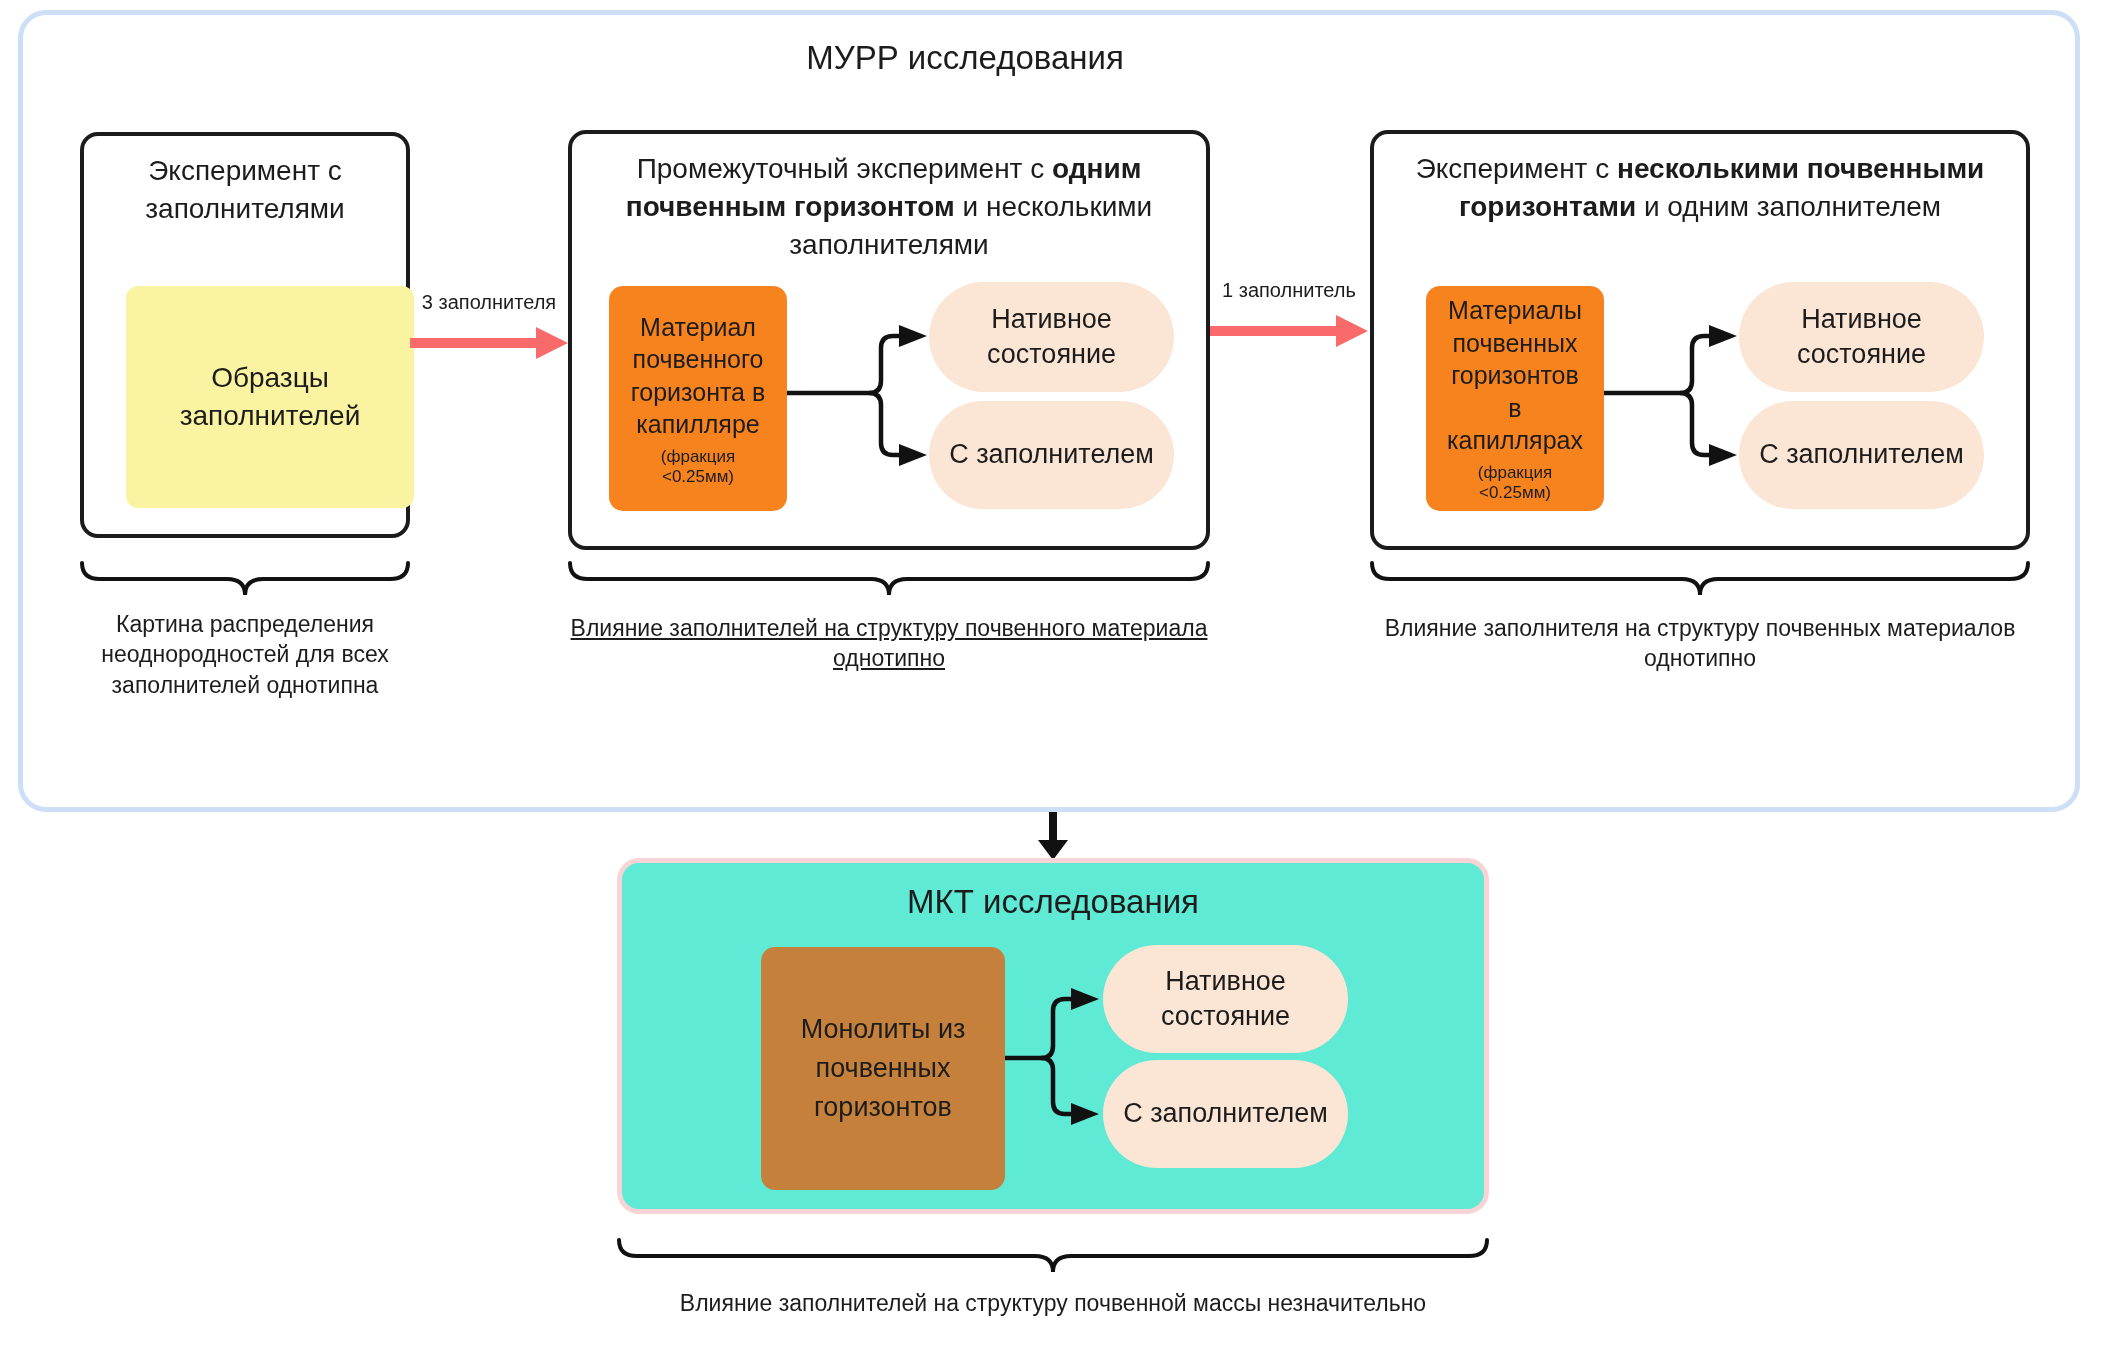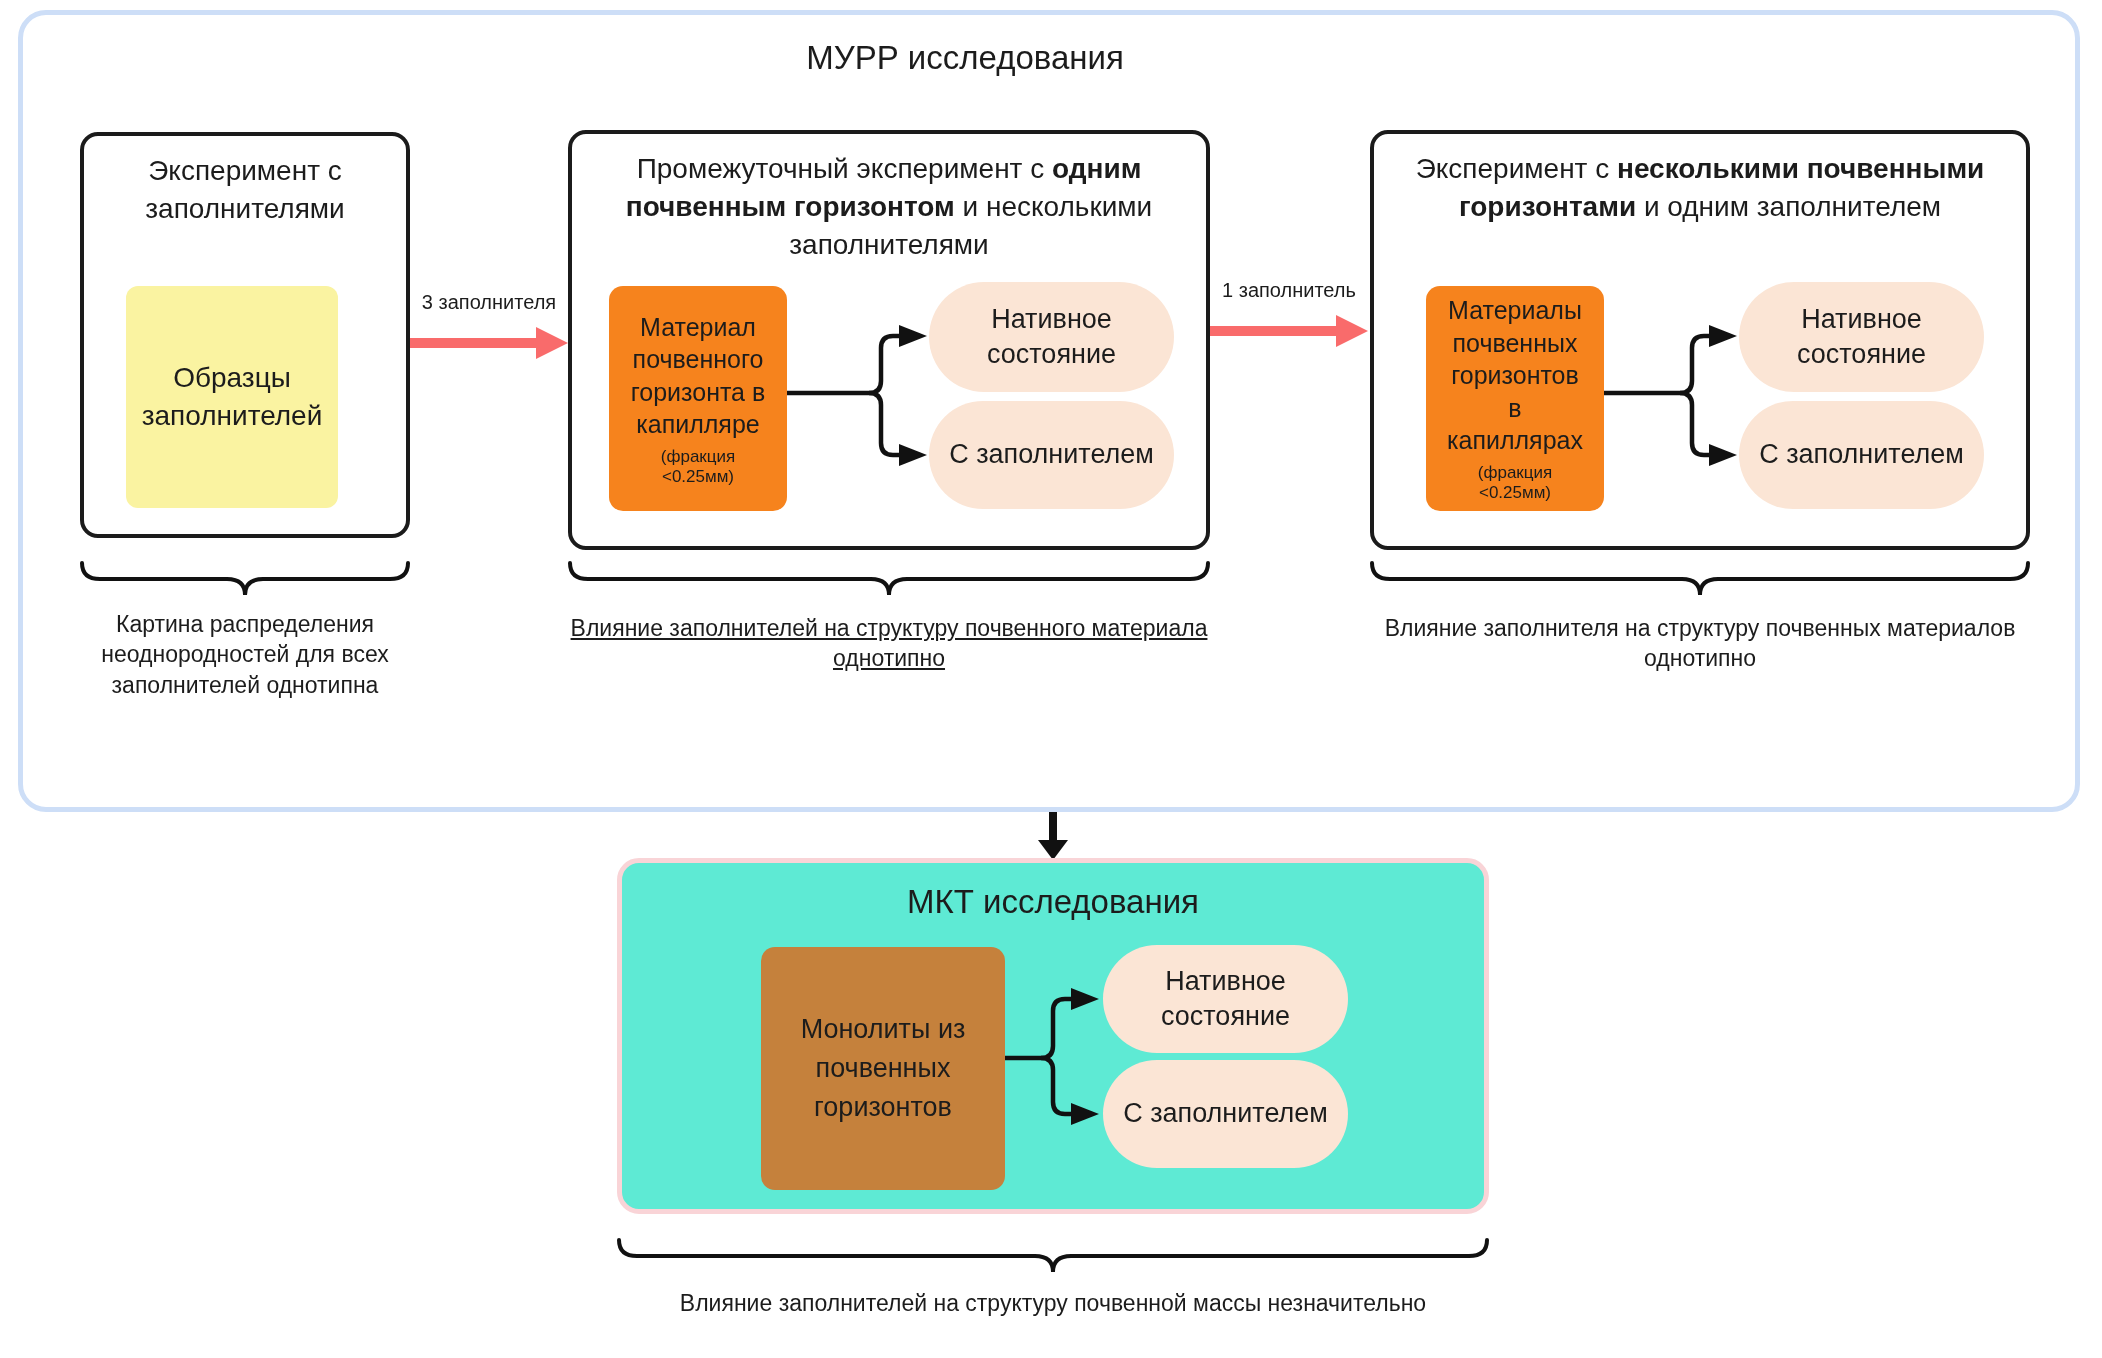--- a/index.html
+++ b/index.html
@@ -29,21 +29,21 @@
              font-size:33px;font-weight:400;}
 
   
   .expbox{position:absolute;border:4px solid var(--box_border);border-radius:18px;background:#fff;}
   .box1{left:57px;top:117px;width:330px;height:406px;}
   .box2{left:545px;top:115px;width:642px;height:420px;}
   .box3{left:1347px;top:115px;width:660px;height:420px;}
   .expbox h2{font-weight:400;font-size:28px;line-height:1.35;text-align:center;padding:16px 28px 0;}
   .expbox h2 b{font-weight:700;}
 
-  .yellow-box{position:absolute;left:42px;top:150px;width:212px;height:222px;background:var(--yellow);
+  .yellow-box{position:absolute;left:42px;top:150px;width:288px;height:222px;background:var(--yellow);
               border-radius:12px;display:flex;align-items:center;justify-content:center;
               text-align:center;font-size:28px;line-height:1.35;padding:10px;}
   .orange-box{position:absolute;top:152px;width:178px;height:225px;background:var(--orange);
               border-radius:14px;display:flex;flex-direction:column;align-items:center;justify-content:center;
               text-align:center;padding:16px;}
   .orange-box .main{font-size:25px;line-height:1.3;}
   .orange-box .note{font-size:17px;margin-top:6px;}
   .brown-box{position:absolute;left:139px;top:84px;width:244px;height:243px;background:var(--brown);
              border-radius:14px;display:flex;align-items:center;justify-content:center;
              text-align:center;font-size:27px;line-height:1.45;padding:8px;}

